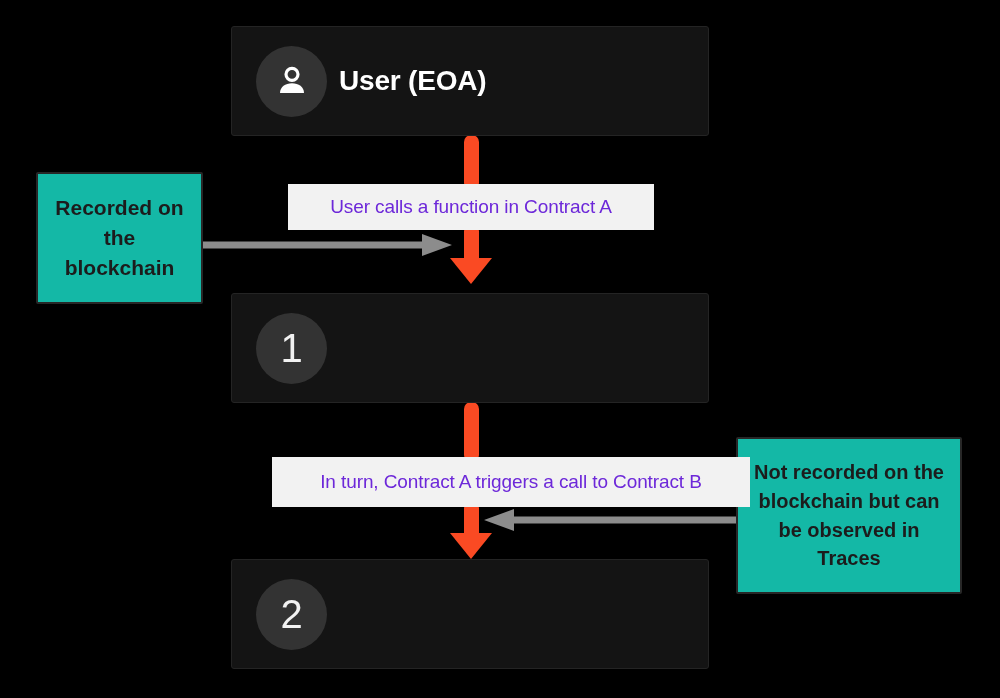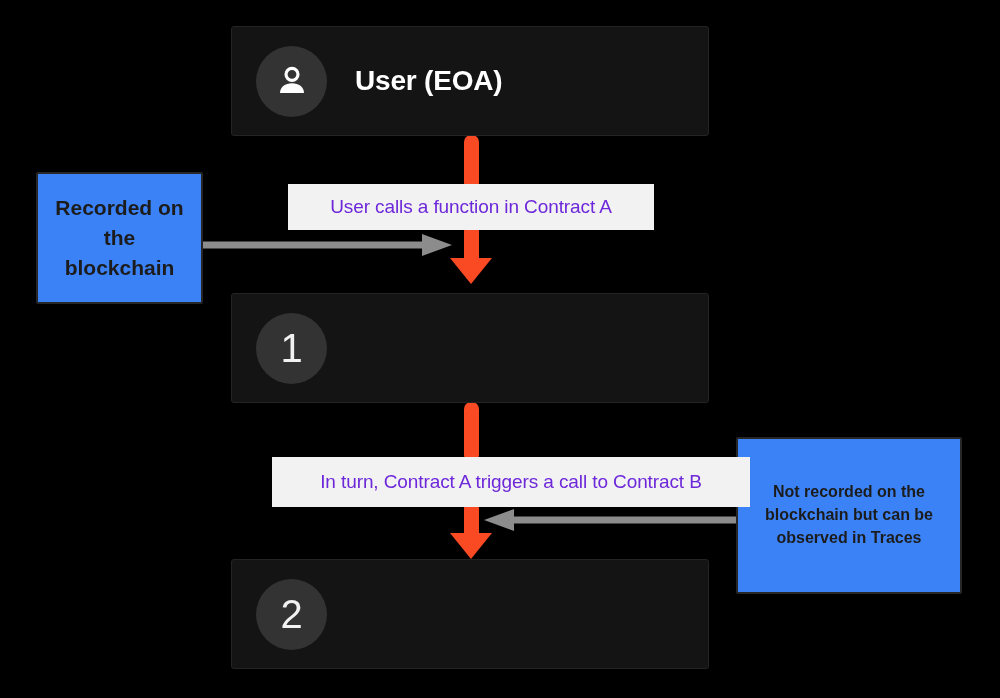--- a/index.html
+++ b/index.html
@@ -52,21 +52,21 @@
   .node-badge .num {
     font-size: 40px;
     font-weight: 400;
     line-height: 1;
     color: #f2f2f2;
     letter-spacing: 0;
   }
   .node-badge svg { display: block; }
 
   .node-label {
-    margin-left: 28px;
+    margin-left: 12px;
     font-size: 28px;
     font-weight: 700;
     color: #ffffff;
     letter-spacing: -0.2px;
     white-space: nowrap;
   }
 
   
   .edge-label {
     position: absolute;
@@ -112,21 +112,21 @@
     border-right: 21.5px solid transparent;
     border-top: 26px solid #fa4a23;
     z-index: 2;
   }
   .redhead-1 { top: 258px; }
   .redhead-2 { top: 533px; }
 
   
   .note {
     position: absolute;
-    background: #3b82f6;
+    background: #14b8a6;
     border: 2px solid #272727;
     border-radius: 2px;
     box-sizing: border-box;
     display: flex;
     align-items: center;
     justify-content: center;
     text-align: center;
     color: #1c1c1c;
     font-weight: 700;
     z-index: 3;
@@ -134,21 +134,21 @@
   .note-left {
     left: 36px; top: 172px;
     width: 167px; height: 132px;
     font-size: 21px;
     line-height: 1.42;
     padding: 0 8px;
   }
   .note-right {
     left: 736px; top: 437px;
     width: 226px; height: 157px;
-    font-size: 16px;
+    font-size: 20px;
     line-height: 1.43;
     padding: 0 10px;
   }
   .note-text { display: block; }
 
   
   .gray-arrow {
     position: absolute;
     z-index: 2;
   }

